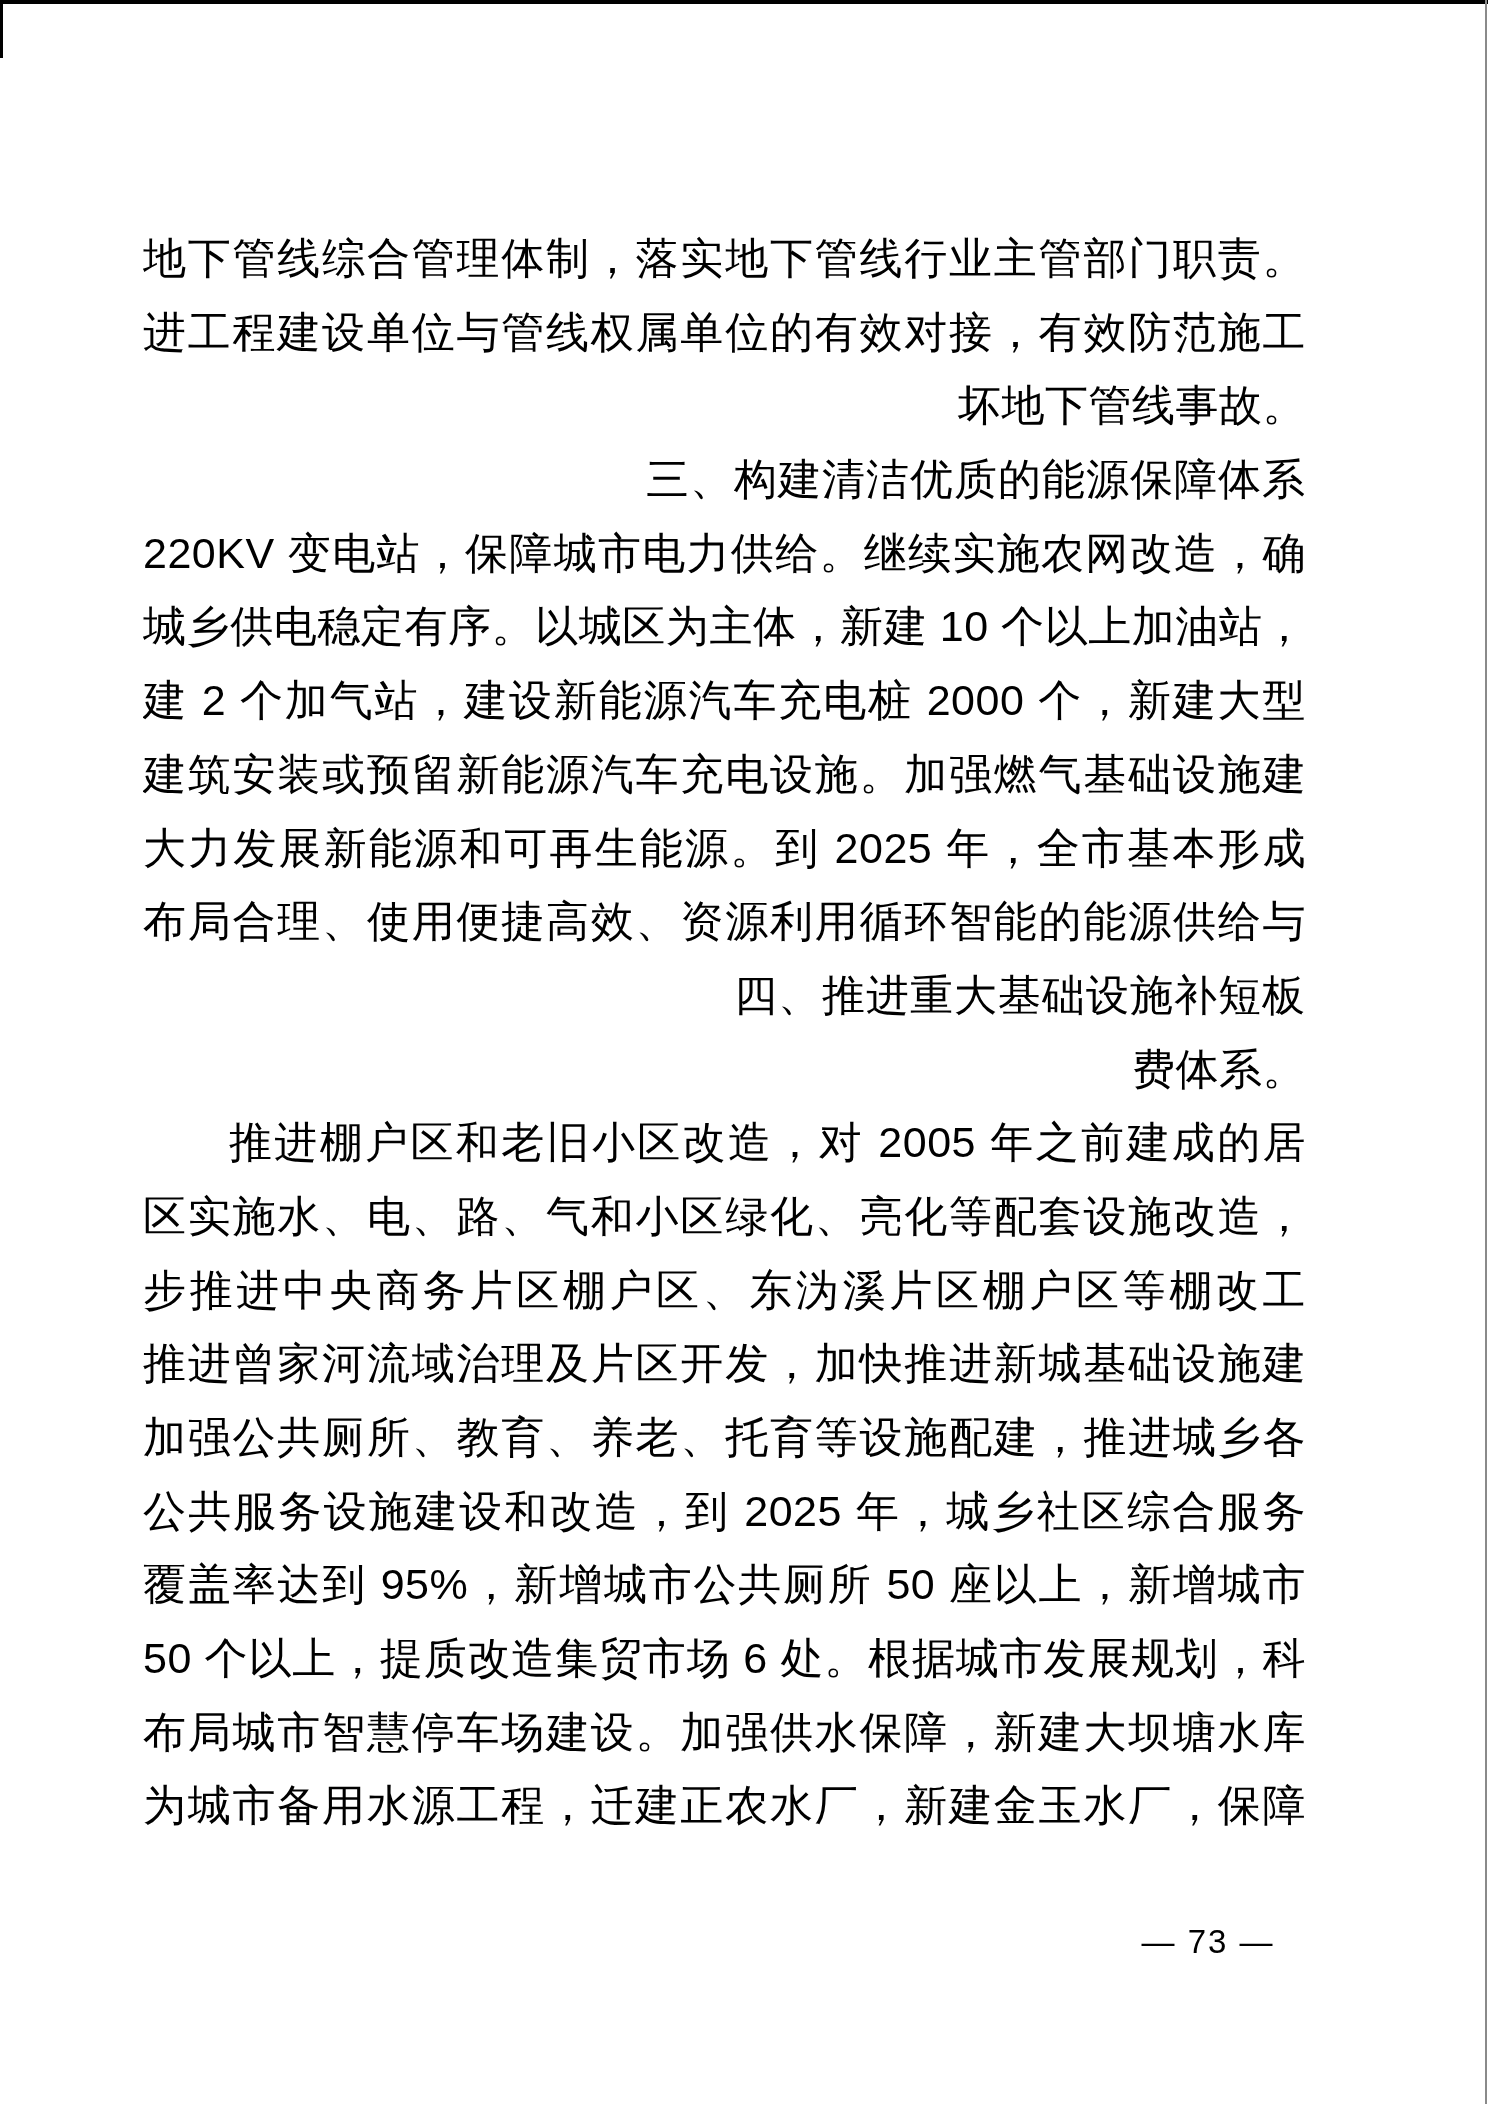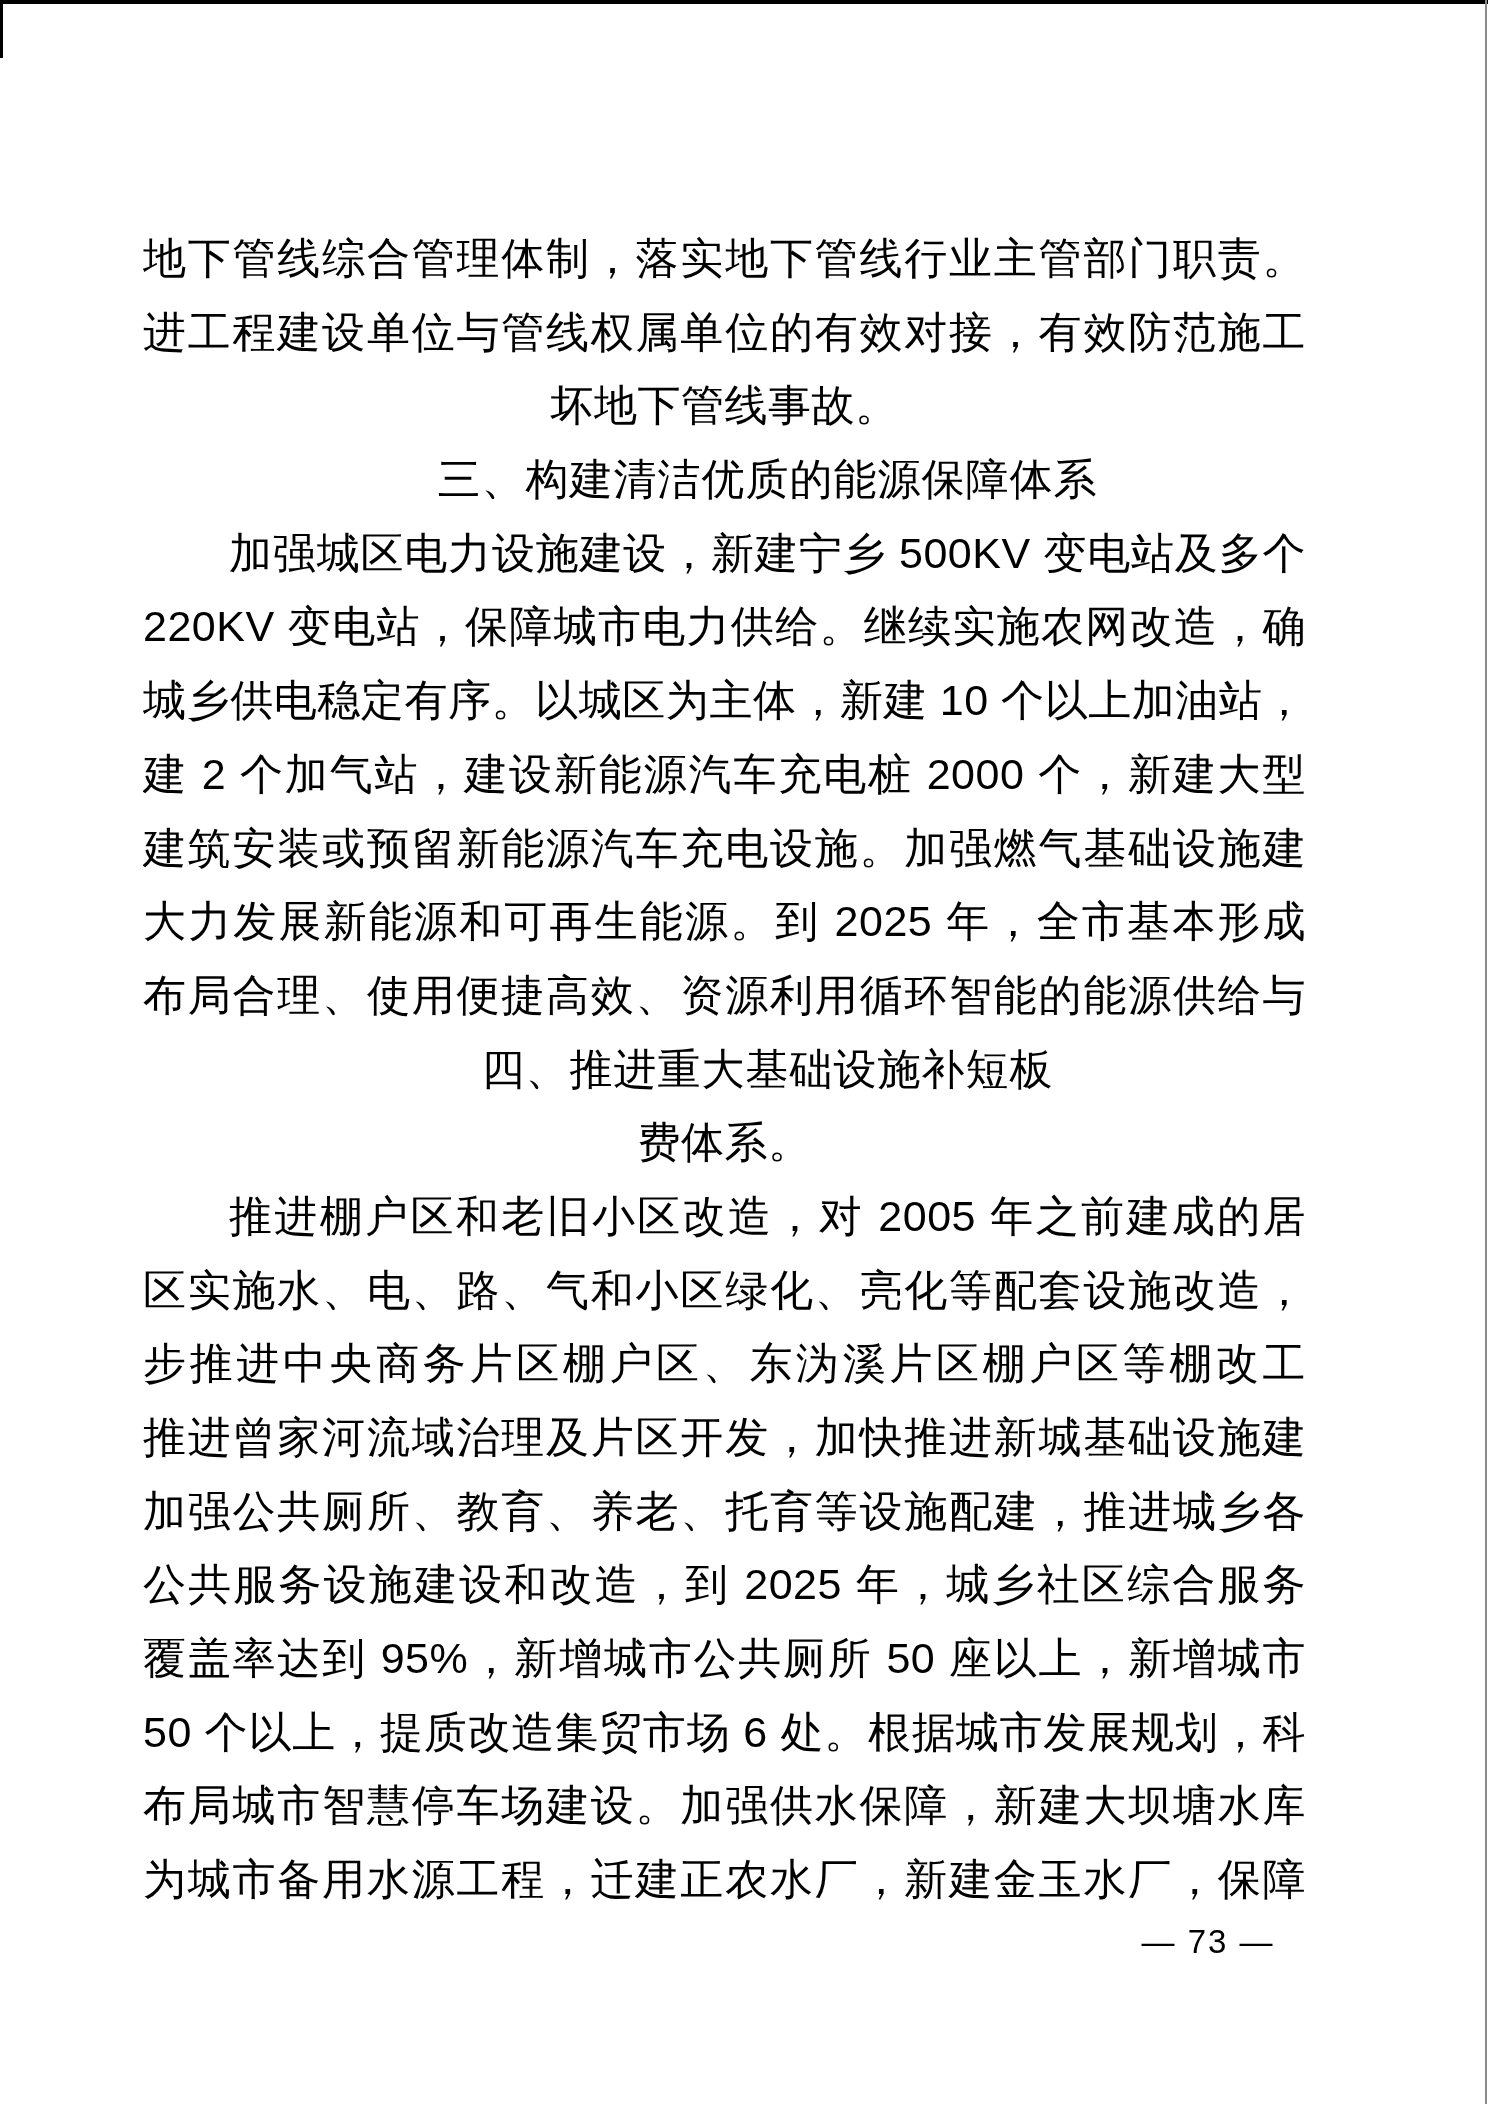--- a/index.html
+++ b/index.html
@@ -41,21 +41,21 @@
     top: 222px;
     width: 1163px;
   }
   .line {
     height: 73.7px;
     line-height: 73.7px;
     font-size: 43px;
     letter-spacing: 0.5px;
     overflow: hidden;
     white-space: nowrap;
-    text-align: center;
+    text-align: right;
   }
   .line.justify {
     white-space: normal;
     text-align: justify;
     text-align-last: justify;
   }
   .line.indent {
     padding-left: 86px;
   }
   .line.heading {
@@ -81,21 +81,20 @@
 <div class="page">
   <div class="edge-top"></div>
   <div class="edge-left"></div>
   <div class="edge-right"></div>
 
   <div class="content">
     <div class="line justify">地下管线综合管理体制，落实地下管线行业主管部门职责。推</div>
     <div class="line justify">进工程建设单位与管线权属单位的有效对接，有效防范施工破</div>
     <div class="line">坏地下管线事故。</div>
     <div class="line heading indent">三、构建清洁优质的能源保障体系</div>
-    <div class="line justify indent">加强城区电力设施建设，新建宁乡 500KV 变电站及多个</div>
     <div class="line justify">220KV 变电站，保障城市电力供给。继续实施农网改造，确保</div>
     <div class="line justify">城乡供电稳定有序。以城区为主体，新建 10 个以上加油站，配</div>
     <div class="line justify">建 2 个加气站，建设新能源汽车充电桩 2000 个，新建大型公共</div>
     <div class="line justify">建筑安装或预留新能源汽车充电设施。加强燃气基础设施建设，</div>
     <div class="line justify">大力发展新能源和可再生能源。到 2025 年，全市基本形成设施</div>
     <div class="line justify">布局合理、使用便捷高效、资源利用循环智能的能源供给与消</div>
     <div class="line heading indent">四、推进重大基础设施补短板</div>
     <div class="line">费体系。</div>
     <div class="line justify indent">推进棚户区和老旧小区改造，对 2005 年之前建成的居住小</div>
     <div class="line justify">区实施水、电、路、气和小区绿化、亮化等配套设施改造，稳</div>

